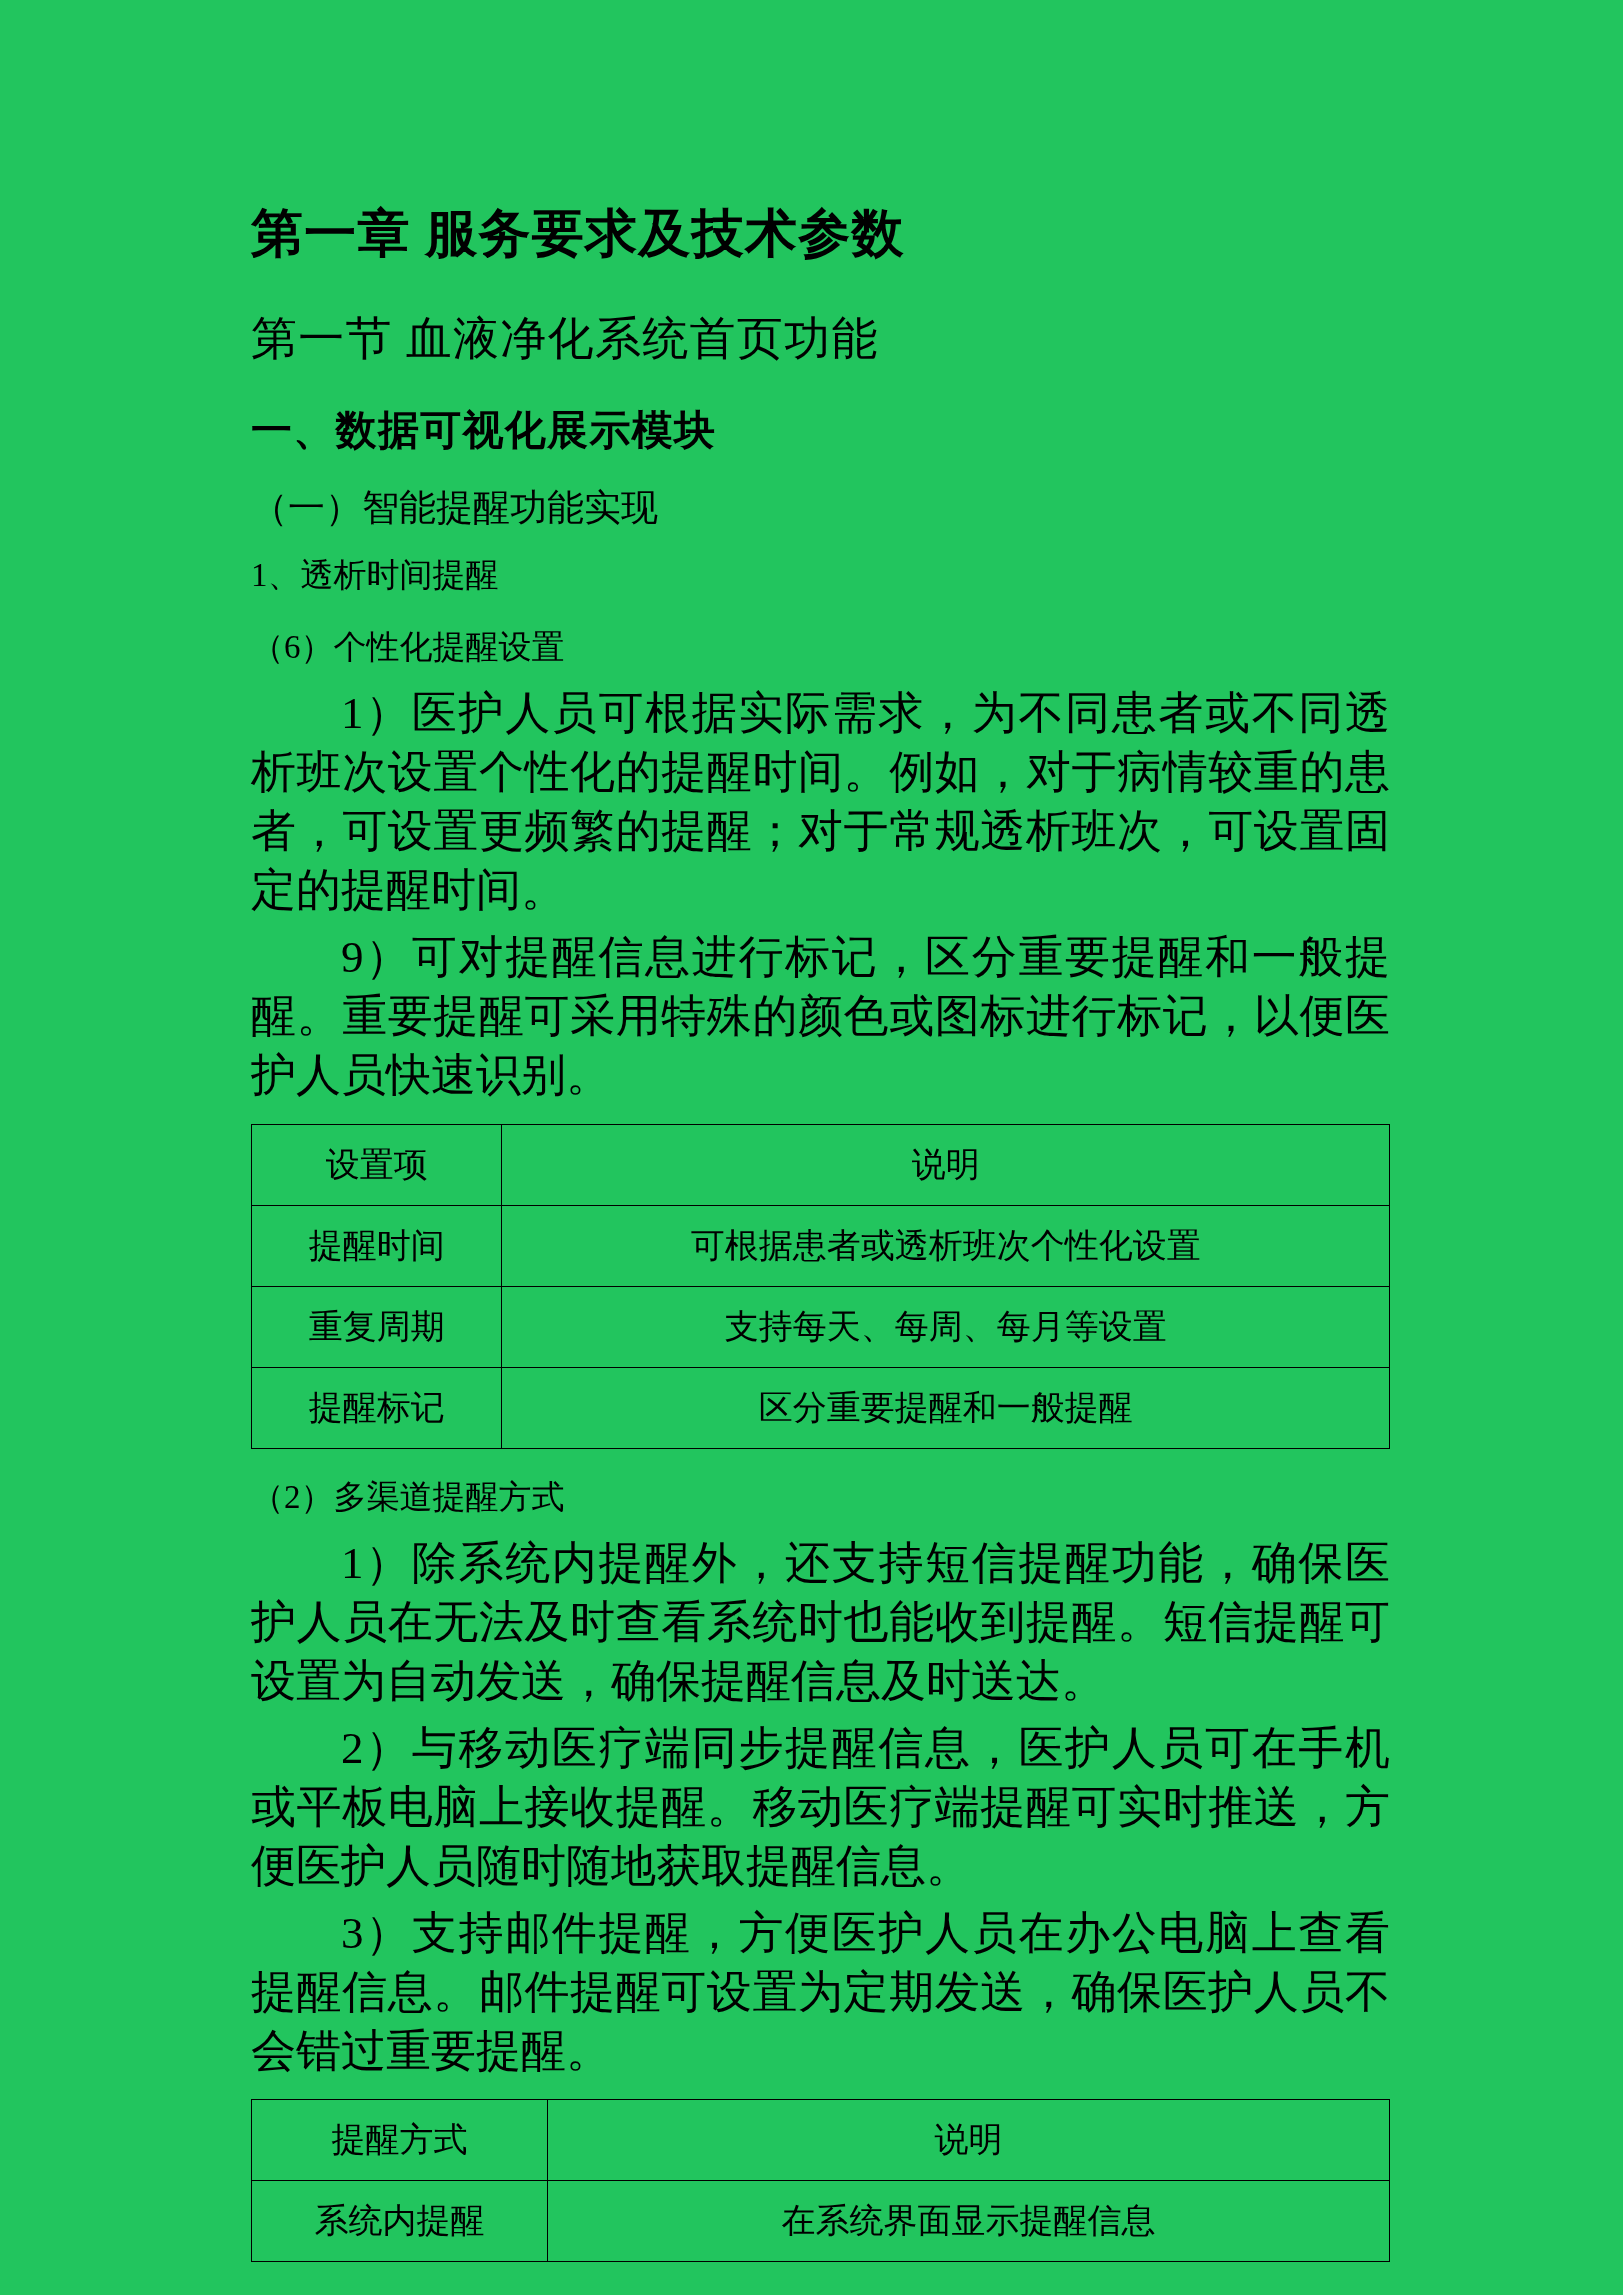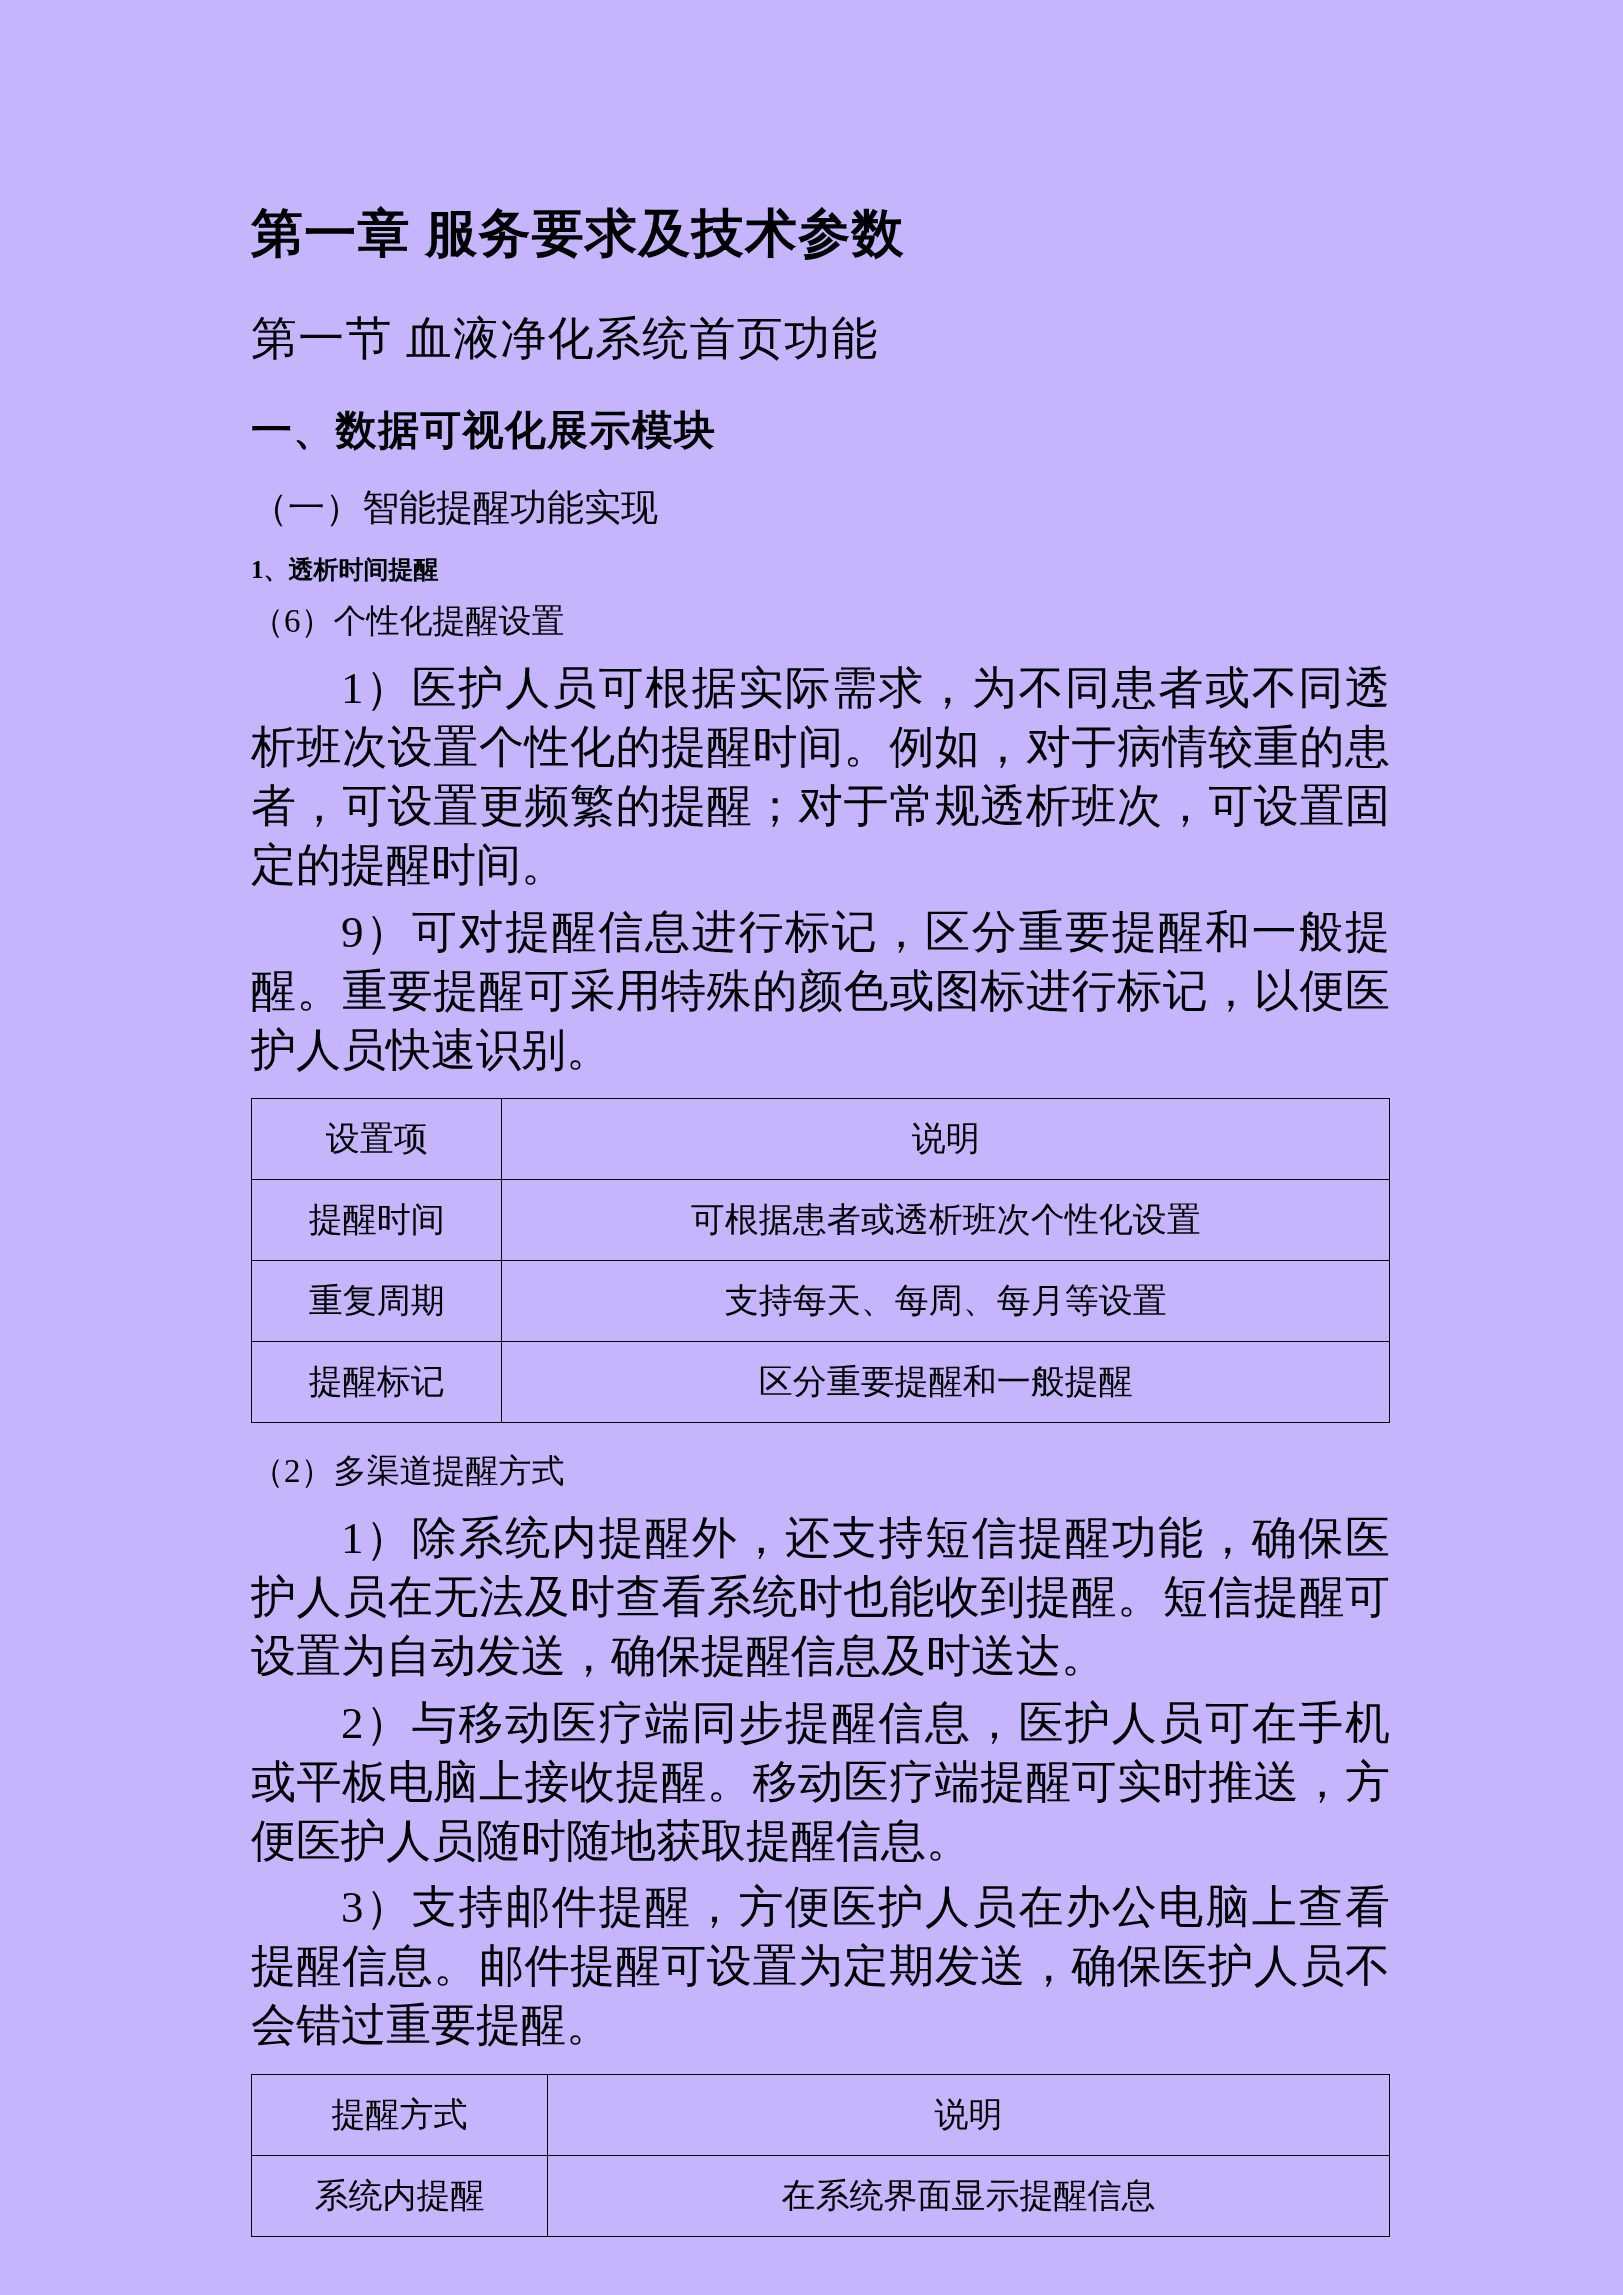--- a/index.html
+++ b/index.html
@@ -7,21 +7,21 @@
   body {
     width: 1623px;
     height: 2295px;
     color: #000000;
     font-family: "Liberation Serif", "DejaVu Serif", serif;
     overflow: hidden;
   }
   .page {
     width: 1623px;
     height: 2295px;
-    background: #c4b5fd;
+    background: #22c55e;
     padding: 203px 233px 0 251px;
   }
   .chapter-title {
     font-size: 52px;
     font-weight: bold;
     line-height: 1.2;
     margin-bottom: 46px;
     letter-spacing: 1.3px;
   }
   .section-title {
@@ -38,24 +38,24 @@
     margin-bottom: 29px;
     letter-spacing: 1.3px;
   }
   .h-sub1 {
     font-size: 37px;
     font-weight: normal;
     line-height: 1.3;
     margin-bottom: 22px;
   }
   .h-sub2 {
-    font-size: 25px;
-    font-weight: bold;
+    font-size: 33px;
+    font-weight: normal;
     line-height: 1.3;
-    margin-bottom: 14px;
+    margin-bottom: 29px;
   }
   .h-sub3 {
     font-size: 33px;
     font-weight: normal;
     line-height: 1.3;
     margin-bottom: 15.7px;
   }
   .body-para {
     font-size: 45px;
     line-height: 59px;

